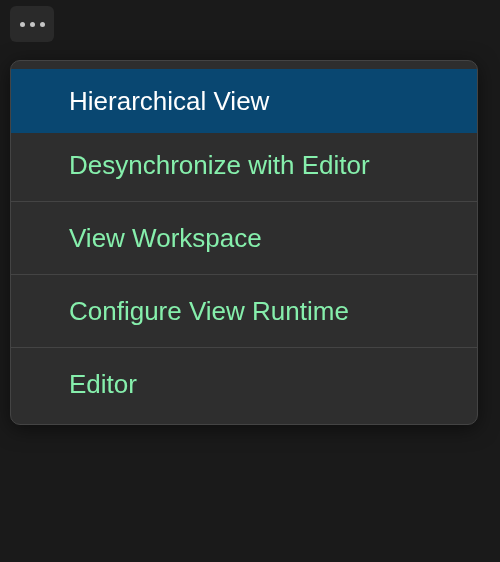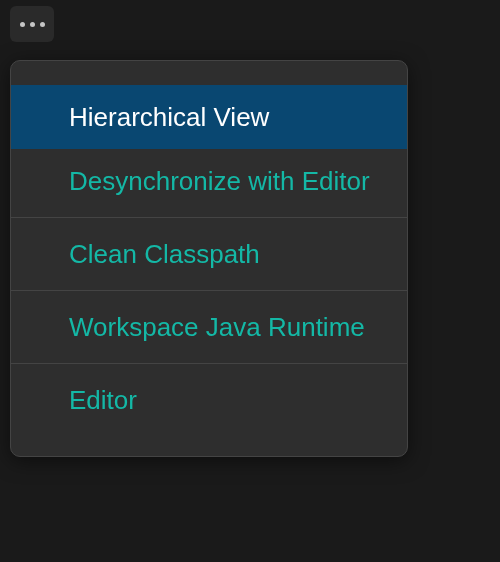--- a/index.html
+++ b/index.html
@@ -31,34 +31,34 @@
     .more-dots span {
       width: 5px;
       height: 5px;
       background: #c5c5c5;
       border-radius: 50%;
     }
     .context-menu {
       position: absolute;
       top: 60px;
       left: 10px;
-      width: 398px;
+      width: 468px;
       background: #2e2e2e;
       border: 1px solid #444;
       border-radius: 10px;
       box-shadow: 0 4px 20px rgba(0,0,0,0.5);
       overflow: hidden;
-      padding: 24px 0;
+      padding: 8px 0;
     }
     .menu-item {
       height: 64px;
       display: flex;
       align-items: center;
       padding-left: 58px;
-      color: #14b8a6;
+      color: #86efac;
       font-size: 26px;
       font-weight: 400;
       cursor: pointer;
     }
     .menu-item.highlighted {
       background: #094771;
       color: #ffffff;
     }
     .menu-divider {
       height: 1px;
@@ -79,23 +79,23 @@
 
 <div class="context-menu">
   <div class="menu-item highlighted">
     <span>Hierarchical View</span>
   </div>
   <div class="menu-item">
     <span>Desynchronize with Editor</span>
   </div>
   <div class="menu-divider"></div>
   <div class="menu-item">
-    <span>Clean Classpath</span>
+    <span>View Workspace</span>
   </div>
   <div class="menu-divider"></div>
   <div class="menu-item">
-    <span>Workspace Java Runtime</span>
+    <span>Configure View Runtime</span>
   </div>
   <div class="menu-divider"></div>
   <div class="menu-item">
     <span>Editor</span>
   </div>
 </div>
 
 </body></html>

